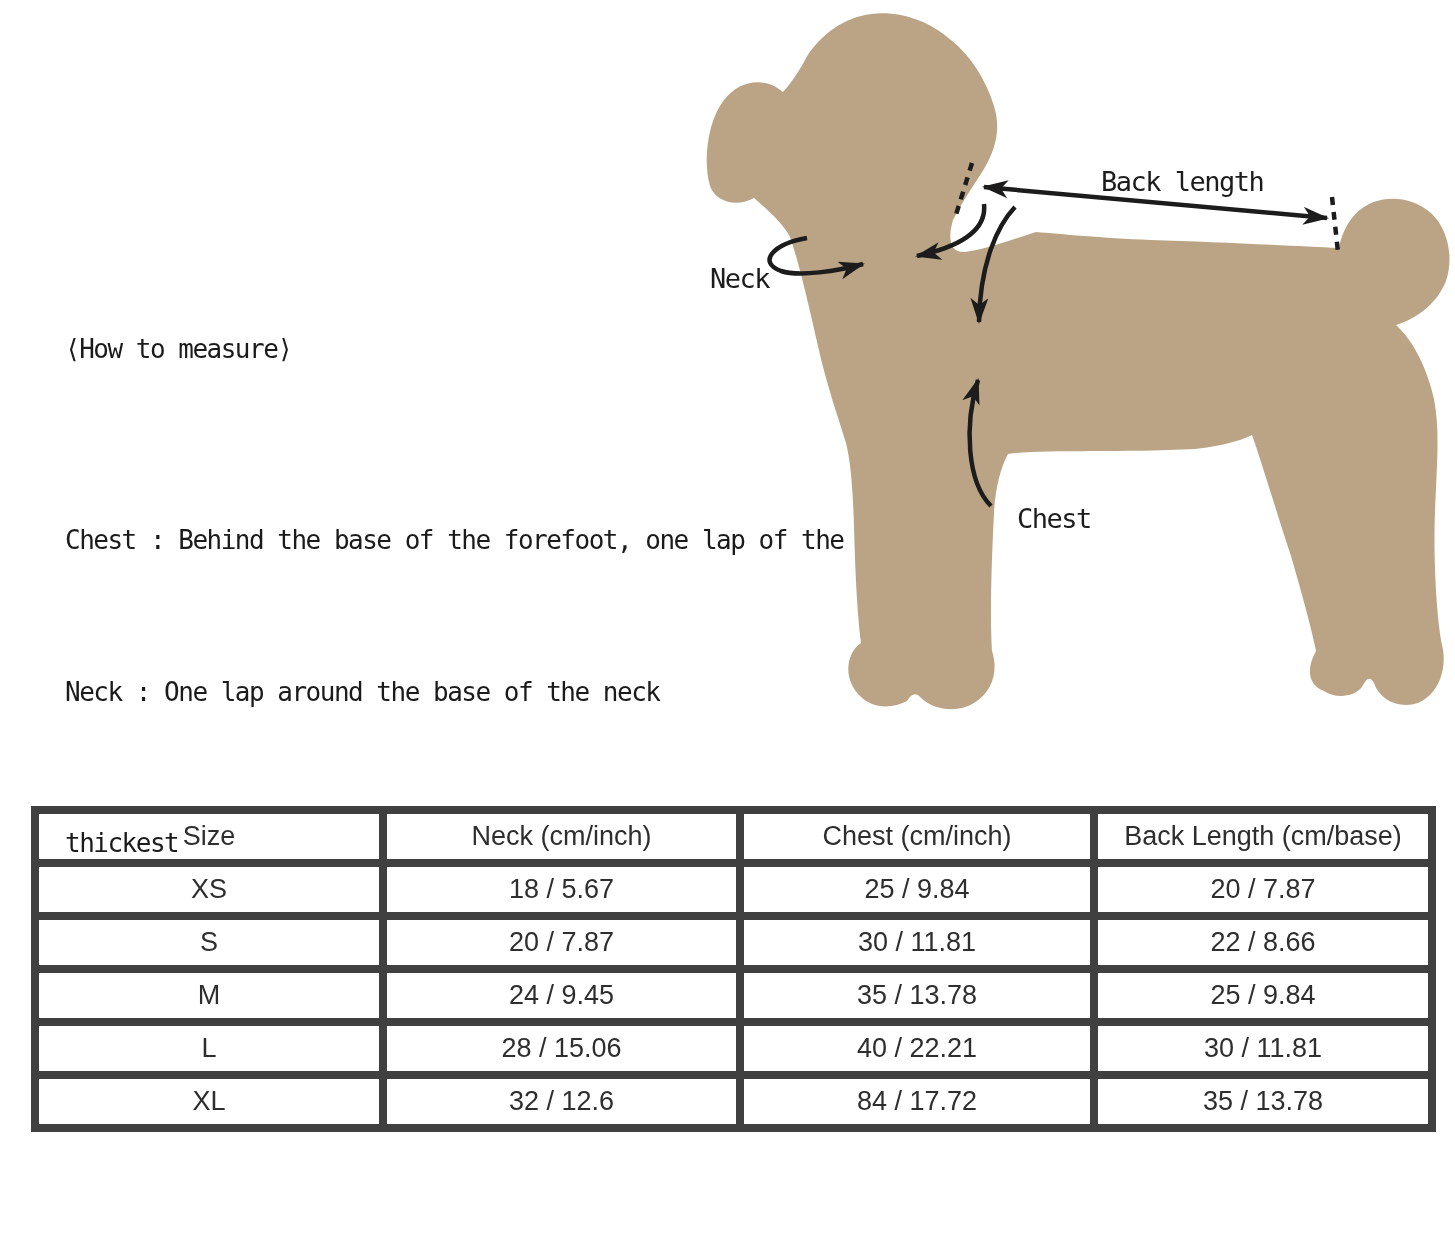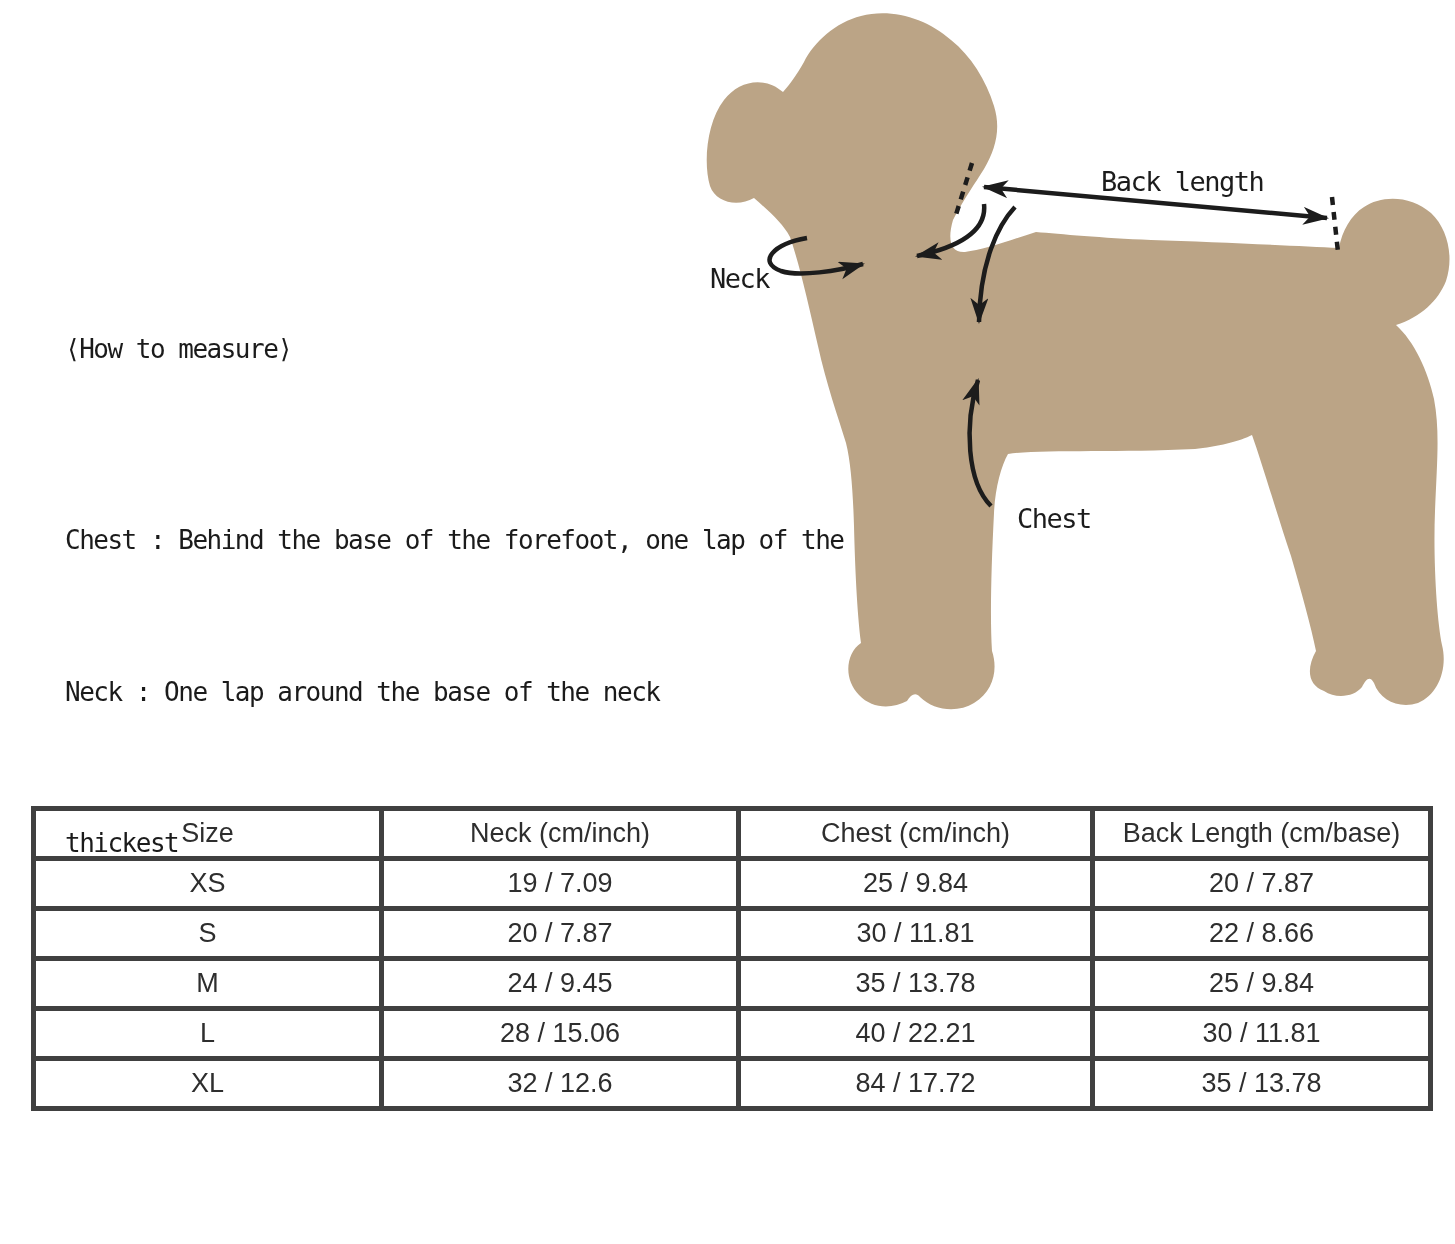--- a/index.html
+++ b/index.html
@@ -39,21 +39,21 @@
   }
   table.size-table {
     position: absolute;
     left: 31px;
     top: 806px;
     width: 1397px;
     border-collapse: collapse;
     table-layout: fixed;
   }
   .size-table td, .size-table th {
-    border: 5px solid #404040;
+    border: 8px solid #404040;
     height: 45px;
     padding: 0;
     text-align: center;
     vertical-align: middle;
     font-size: 27px;
     font-weight: 400;
     color: #2e2e2e;
     font-family: "Liberation Sans", sans-serif;
   }
 </style>
@@ -147,21 +147,21 @@
     </colgroup>
     <tbody>
       <tr>
         <th>Size</th>
         <th>Neck (cm/inch)</th>
         <th>Chest (cm/inch)</th>
         <th>Back Length (cm/base)</th>
       </tr>
       <tr>
         <td>XS</td>
-        <td>19 / 7.09</td>
+        <td>18 / 5.67</td>
         <td>25 / 9.84</td>
         <td>20 / 7.87</td>
       </tr>
       <tr>
         <td>S</td>
         <td>20 / 7.87</td>
         <td>30 / 11.81</td>
         <td>22 / 8.66</td>
       </tr>
       <tr>

